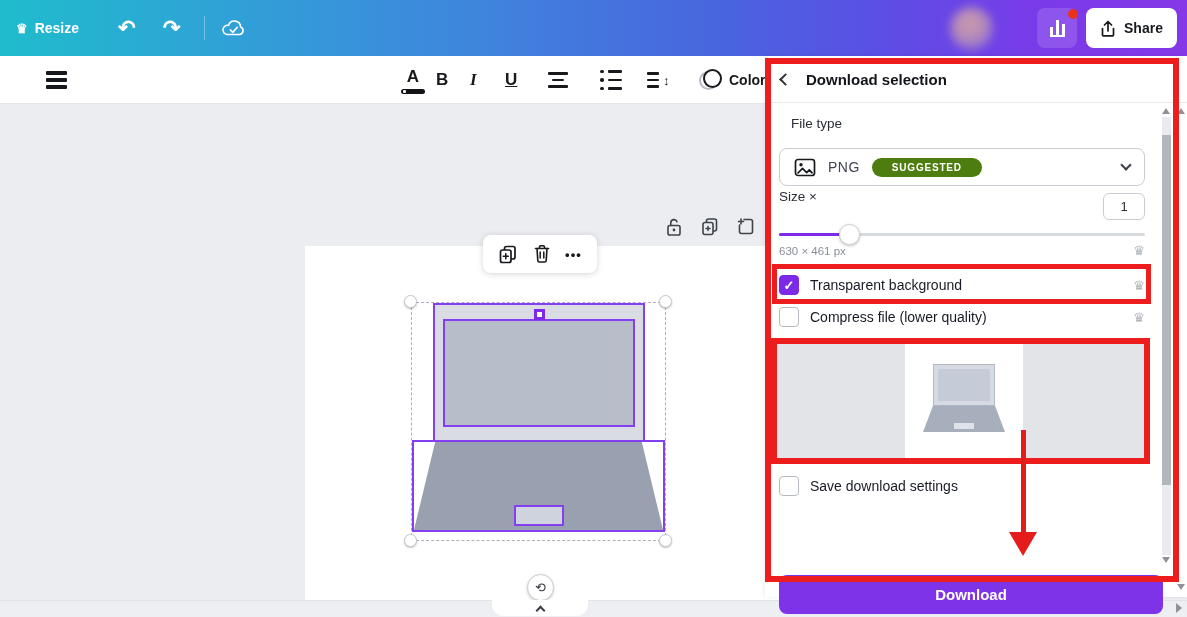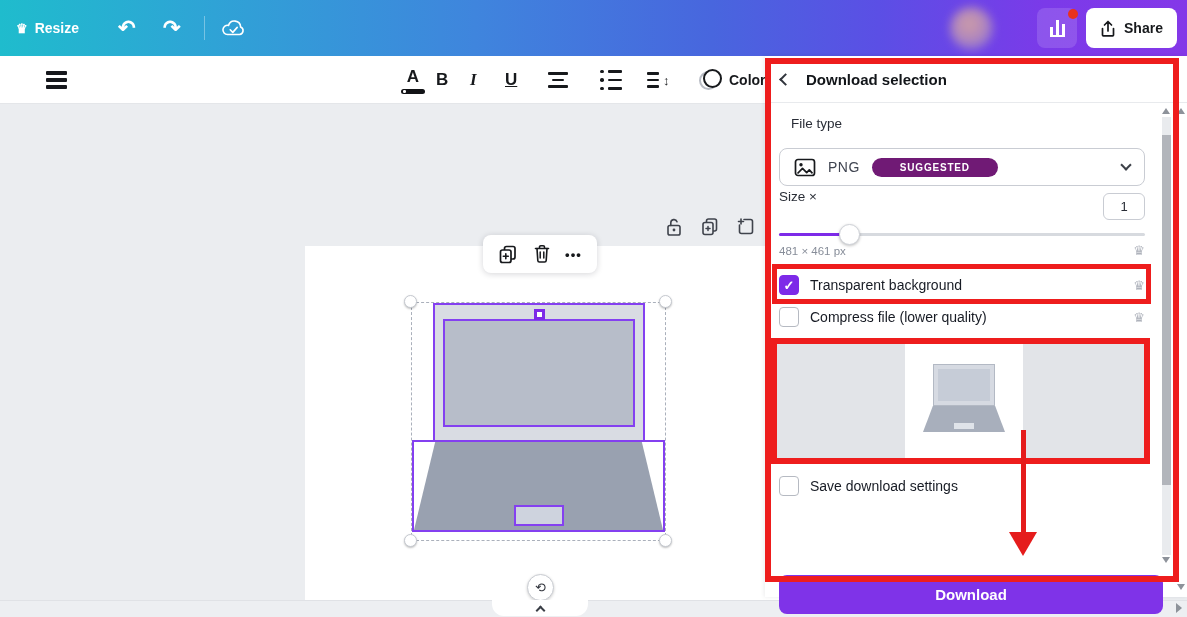--- a/index.html
+++ b/index.html
@@ -99,22 +99,22 @@
 
   
   #panel{left:765px;top:56px;width:422px;height:541px;background:#fff;box-shadow:-1px 0 4px rgba(20,24,38,.08);}
   #panel-header{position:absolute;left:0;top:0;width:100%;height:47px;display:flex;align-items:center;padding:0 16px;gap:16px;border-bottom:1px solid #e8eaed;}
   .chev-left{display:inline-block;width:9px;height:9px;border-left:2px solid #30343c;border-bottom:2px solid #30343c;transform:rotate(45deg);cursor:pointer;}
   #panel-title{font-size:15px;font-weight:700;color:#121519;}
   .plabel{position:absolute;font-size:13.5px;color:#292d36;}
   #filetype-dd{position:absolute;left:14px;top:92px;width:366px;height:38px;border:1px solid #c9ccd3;border-radius:8px;
     display:flex;align-items:center;padding:0 14px;gap:12px;cursor:pointer;}
   #filetype-dd .val{font-size:14px;color:#3f4450;letter-spacing:.5px;}
-  .badge{background:#701a75;color:#fff;font-size:10px;font-weight:700;letter-spacing:.8px;
-    padding:4px 28px;border-radius:10px;}
+  .badge{background:#4d7c0f;color:#fff;font-size:10px;font-weight:700;letter-spacing:.8px;
+    padding:4px 20px;border-radius:10px;}
   #filetype-dd .dd-chev{margin-left:auto;}
   #size-input{position:absolute;left:338px;top:137px;width:42px;height:27px;border:1px solid #c9ccd3;border-radius:6px;
     text-align:center;font-size:13px;color:#292d36;font-family:"Liberation Sans",sans-serif;}
   #slider{position:absolute;left:14px;top:177px;width:366px;height:3px;background:#d7dadf;border-radius:2px;}
   #slider .fill{position:absolute;left:0;top:0;height:3px;width:70px;background:#7d2ae8;border-radius:2px;}
   #slider .knob{position:absolute;left:60px;top:-9px;width:21px;height:21px;border-radius:50%;background:#fff;
     border:1px solid #cfd2d8;box-shadow:0 1px 3px rgba(0,0,0,.25);cursor:pointer;}
   #dims{position:absolute;left:14px;top:189px;font-size:11.5px;color:#878d99;}
   .crown-g{color:#aeb2bb;font-size:13px;}
   .crown-abs{position:absolute;right:42px;}
@@ -340,21 +340,21 @@
     </div>
 
     <div class="plabel" style="left:14px;top:133px;">Size ×</div>
     <input id="size-input" value="1" style="">
 
     <div id="slider">
       <span class="fill"></span>
       <span class="knob"></span>
     </div>
 
-    <div id="dims">481 × 461 px</div>
+    <div id="dims">630 × 461 px</div>
     <span class="crown-g crown-abs" style="top:187px;">♛</span>
 
     <div class="opt-row" style="top:219px;">
       <span class="cbox on">
           <span>✓</span>
         </span>
       <span class="opt-lbl">Transparent background</span>
       <span class="crown-g">♛</span>
     </div>
 

